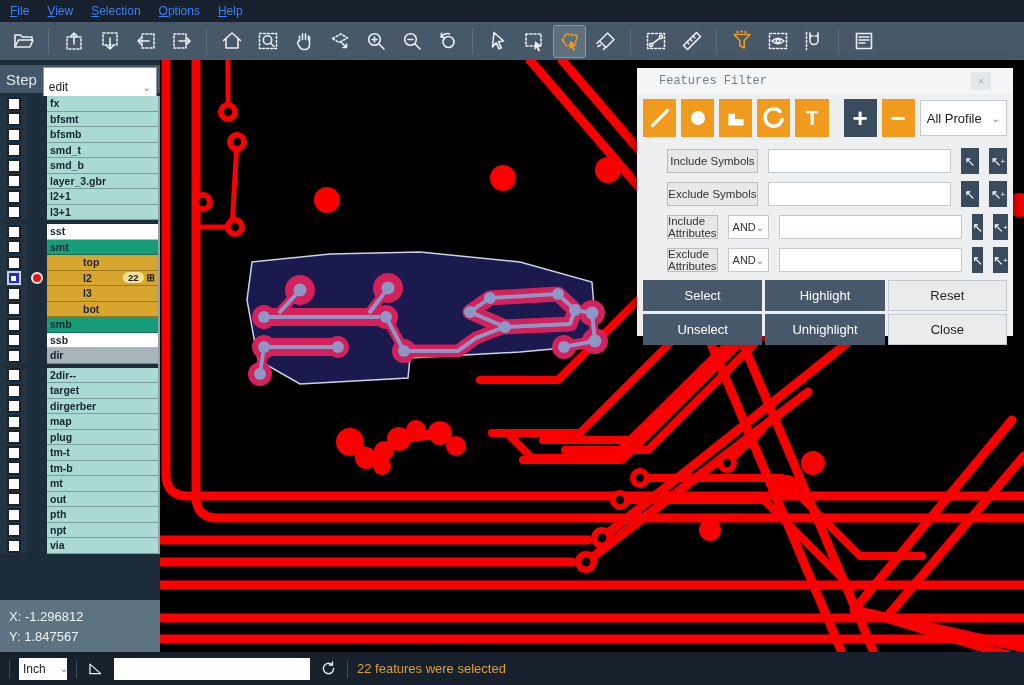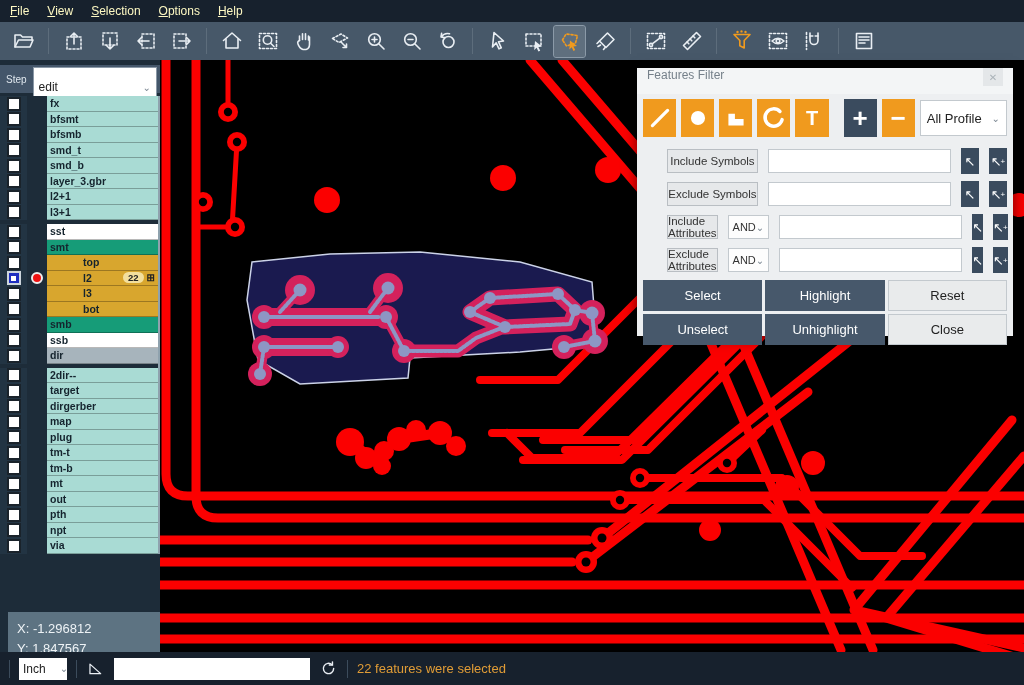--- a/index.html
+++ b/index.html
@@ -1,69 +1,69 @@
 <!DOCTYPE html>
 <html style="--red: #fb0000; --accent: #f09a1e; --menubg: #17212d; --toolbarbg: #475869; --statusorange: #e09c36; --selfill: #1a1a4f; --selstroke: #ccd3e8; --crimson: #d4215c; --blue: #8d96c4; --navybtn: #3a4b5e;"><head>
 <meta charset="utf-8">
 <style>
   html,body{margin:0;padding:0;background:#000;}
   .app{position:relative;width:1024px;height:685px;background:#000;overflow:hidden;
        font-family:"Liberation Sans",sans-serif;-webkit-font-smoothing:antialiased;}
   
   .menubar{position:absolute;top:0;left:0;right:0;height:22px;background:var(--menubg,#17212d);
            display:flex;align-items:center;gap:18px;padding-left:10px;}
-  .menu-item{display:inline-block;color:#fef9c3;font-size:12px;cursor:default;}
+  .menu-item{display:inline-block;color:#3b82f6;font-size:12px;cursor:default;}
   .menu-item::first-letter{text-decoration:underline;}
   
   .toolbar{position:absolute;top:22px;left:0;right:0;height:38px;background:var(--toolbarbg,#475869);
            display:flex;align-items:center;gap:5px;padding-left:8px;}
   .tbtn{width:31px;height:31px;display:flex;align-items:center;justify-content:center;border-radius:2px;color:#e9eef3;}
   .tbtn svg{width:24px;height:24px;}
   .tbtn.active{background:#5f6f7e;outline:1px solid #8b9aa8;color:var(--accent,#f09a1e);}
   .tbtn.accented{color:var(--accent,#f09a1e);}
   .tsep{width:1px;height:26px;background:#5d6d7c;margin:0 4px;}
   
   .sidebar{position:absolute;top:60px;left:0;width:160px;bottom:33px;background:#1d2c39;}
   .stepbar{height:28px;margin-top:5px;background:#44566a;display:flex;align-items:center;gap:6px;padding:0 3px 0 6px;}
-  .step-label{color:#dfe7ee;font-size:10px;}
+  .step-label{color:#dfe7ee;font-size:15px;}
   .step-select{flex:1;height:22px;background:#fff;border:1px solid #8a98a6;display:flex;align-items:center;
                justify-content:space-between;padding:8px 5px;font-size:12px;color:#222;margin-top:16px;}
   .chev{color:#7c8893;font-size:10px;}
   .layers{margin-top:3px;border-right:2px solid #8fa2ae;}
   .layer-row{display:flex;align-items:stretch;height:15.5px;}
   .cbcell{width:27px;display:flex;align-items:center;justify-content:center;background:#223443;}
   .checkbox{width:10px;height:10px;background:#fff;border:2px solid #1a232b;position:relative;}
   .checkbox.sel{background:#1e2ec0;border-color:#cdd5dc;}
   .checkbox.sel::after{content:"";position:absolute;inset:2.5px;background:#fff;}
   .gutter{width:20px;display:flex;align-items:center;justify-content:center;background:#1d2c39;}
   .dot{width:8px;height:8px;border-radius:50%;background:#ee1212;border:2px solid #eee;}
   .lab{flex:1;display:flex;align-items:center;padding:0 3px;font-size:10.5px;font-weight:bold;color:#15242e;
        border-bottom:1px solid rgba(0,0,0,.28);}
   .c-teal{background:#a9dbd4;}.c-white{background:#ffffff;}.c-green{background:#169c78;}
   .c-gold{background:#d8a62e;padding-left:36px;}.c-gray{background:#a7b4bc;}
   .badge{margin-left:auto;background:#f3df9d;border-radius:8px;font-size:9.5px;padding:0 5px;font-weight:bold;color:#222;}
   .grid-ic{margin-left:3px;font-size:10px;color:#222;}
   .group-sep{height:4px;background:#1d2c39;}
-  .coords{position:absolute;left:8px;bottom:0;width:160px;height:40px;background:#5d7382;color:#eef3f6;
+  .coords{position:absolute;left:0;bottom:0;width:160px;height:52px;background:#5d7382;color:#eef3f6;
           font-size:13px;padding:7px 9px;box-sizing:border-box;line-height:1.5;}
   
   .canvas{position:absolute;top:60px;left:160px;right:0;bottom:33px;background:#000;}
   svg.art{position:absolute;inset:0;width:100%;height:100%;}
   .rs{stroke:var(--red,#f00);fill:none;stroke-linecap:round;stroke-linejoin:round;}
   .rf{fill:var(--red,#f00);}
   .selpoly{fill:var(--selfill,#1a1a4f);stroke:var(--selstroke,#ccd3e8);stroke-width:1.5;}
   .cs{stroke:var(--crimson,#d4215c);fill:none;stroke-linecap:round;stroke-linejoin:round;}
   .cf{fill:var(--crimson,#d4215c);}
   .bs{stroke:var(--blue,#8d96c4);fill:none;stroke-linecap:round;stroke-linejoin:round;stroke-width:4;stroke-dasharray:2.5 1.5;}
   .bf{fill:var(--blue,#8d96c4);}
   .bh{fill:#000;}
   
   .dialog{position:absolute;left:477px;top:8px;width:376px;height:268px;background:#edeff1;
           box-shadow:0 3px 12px rgba(0,0,0,.55);font-size:12px;}
-  .dlg-title{height:26px;background:#f3f5f6;display:flex;align-items:flex-start;padding:0 10px;color:#75808a;font-size:12px;}
+  .dlg-title{height:26px;background:#f3f5f6;display:flex;align-items:center;padding:0 22px;color:#75808a;font-size:12px;font-family:Liberation Mono, monospace;}
   .dlg-close{margin-left:auto;width:20px;height:18px;background:#e4e7e9;color:#aab2b8;display:flex;
              align-items:center;justify-content:center;font-size:10px;}
   .dlg-tools{display:flex;align-items:center;gap:5px;padding:5px 6px 4px 6px;}
   .shape-btn{width:38px;height:38px;background:var(--accent,#f09a1e);display:flex;align-items:center;justify-content:center;
              color:#fff;font-weight:bold;}
   .shape-btn svg{width:26px;height:26px;}
   .pm{width:38px;height:38px;display:flex;align-items:center;justify-content:center;color:#fff;font-size:26px;font-weight:bold;}
   .pm-plus{background:var(--navybtn,#3a4b5e);margin-left:10px;}
   .pm-minus{background:var(--accent,#f09a1e);}
   .profile-select{margin-left:auto;width:84px;height:34px;background:#fff;border:1px solid #c3c9ce;display:flex;

